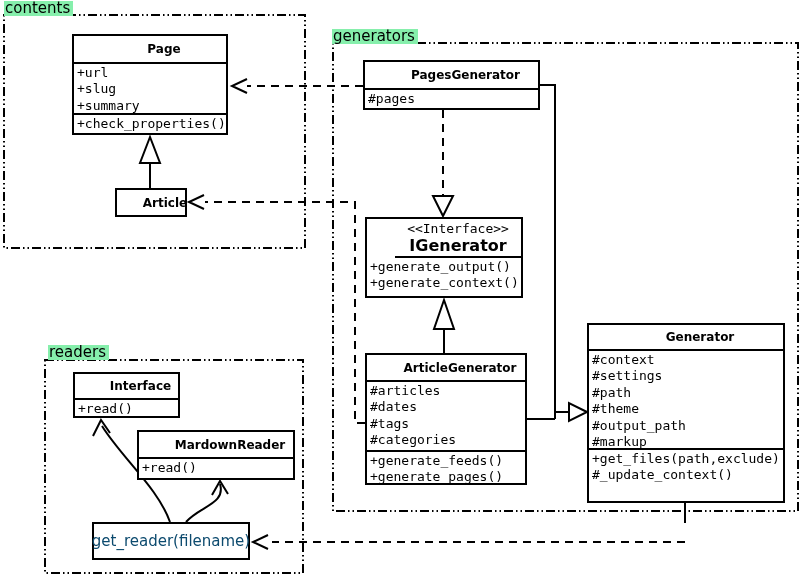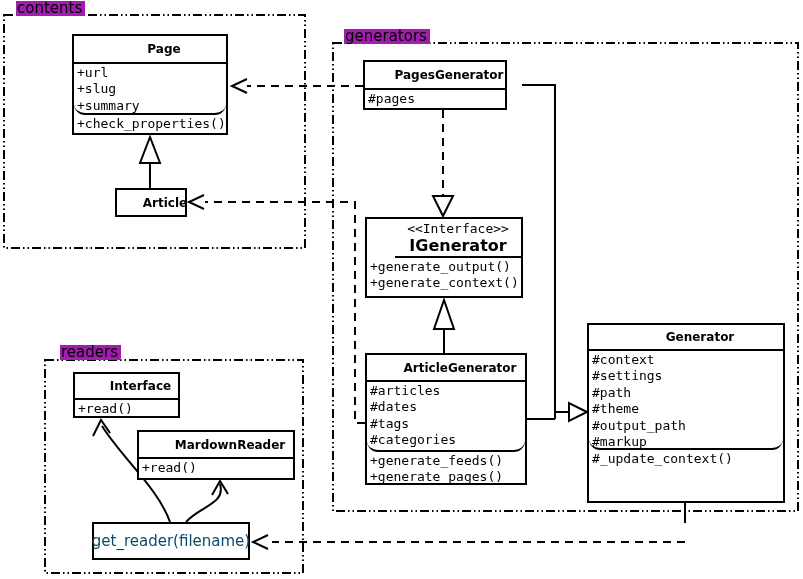--- a/index.html
+++ b/index.html
@@ -6,22 +6,22 @@
   .canvas{
     position:relative;
     width:803px;height:579px;
     background:#ffffff;
     font-family:"DejaVu Sans","Liberation Sans",sans-serif;
     overflow:hidden;
   }
   svg.wires{position:absolute;left:0;top:0;z-index:1;}
   .pkg-label{
     position:absolute;z-index:3;
-    font-size:15px;color:#000;background:#a21caf;
-    padding:0 3px 0 1px;line-height:15px;margin-left:12px;
+    font-size:15px;color:#000;background:#86efac;
+    padding:0 3px 0 1px;line-height:15px;
   }
   .uml-class{
     position:absolute;z-index:2;
     background:#ffffff;border:2px solid #000;box-sizing:border-box;
     display:flex;flex-direction:column;overflow:hidden;color:#000;
   }
   .uml-title{
     font-weight:bold;font-size:12px;text-align:left;
     display:flex;align-items:center;justify-content:center;
     border-bottom:2px solid #000;flex:0 0 auto;padding-left:28px;
@@ -30,21 +30,21 @@
   .uml-head{
     border-bottom:2px solid #000;flex:0 0 auto;
     display:flex;flex-direction:column;align-items:center;justify-content:center;margin-left:28px;
   }
   .stereo{font-family:"DejaVu Sans Mono","Liberation Mono",monospace;font-size:13px;line-height:15px;}
   .iname{font-weight:bold;font-size:16px;line-height:19px;}
   .uml-sec{
     font-family:"DejaVu Sans Mono","Liberation Mono",monospace;
     font-size:13px;padding:1px 3px;flex:0 0 auto;
   }
-  .uml-sec.with-div{border-bottom:2px solid #000;border-radius:11px;}
+  .uml-sec.with-div{border-bottom:2px solid #000;}
   .uml-sec.grow{flex:1;}
   .m{white-space:pre;line-height:16.4px;}
   .plain-node{
     position:absolute;z-index:2;background:#ffffff;border:2px solid #000;
     box-sizing:border-box;display:flex;align-items:center;justify-content:center;
     font-size:15px;color:#0c4a6e;
   }
 </style>
 </head>
 <body>
@@ -121,21 +121,21 @@
     </div>
     <div class="uml-sec grow">
       <div class="m">+check_properties()</div>
     </div>
   </div>
 
   <div class="uml-class solo" style="left:115px;top:188px;width:72px;height:29px">
     <div class="uml-title">Article</div>
   </div>
 
-  <div class="uml-class" style="left:363px;top:60px;width:144px;height:50px">
+  <div class="uml-class" style="left:363px;top:60px;width:177px;height:50px">
     <div class="uml-title" style="height:26px">PagesGenerator</div>
     <div class="uml-sec grow">
       <div class="m">#pages</div>
     </div>
   </div>
 
   <div class="uml-class" style="left:365px;top:217px;width:158px;height:81px">
     <div class="uml-head" style="height:37px">
       <div class="stereo">&lt;&lt;Interface&gt;&gt;</div>
       <div class="iname">IGenerator</div>
@@ -164,20 +164,21 @@
     <div class="uml-title" style="height:24px">Generator</div>
     <div class="uml-sec with-div" style="height:95px">
       <div class="m">#context</div>
       <div class="m">#settings</div>
       <div class="m">#path</div>
       <div class="m">#theme</div>
       <div class="m">#output_path</div>
       <div class="m">#markup</div>
     </div>
     <div class="uml-sec grow">
+      <div class="m">+get_files(path,exclude)</div>
       <div class="m">#_update_context()</div>
     </div>
   </div>
 
   <div class="uml-class" style="left:73px;top:372px;width:107px;height:46px">
     <div class="uml-title" style="height:24px">Interface</div>
     <div class="uml-sec grow">
       <div class="m">+read()</div>
     </div>
   </div>

